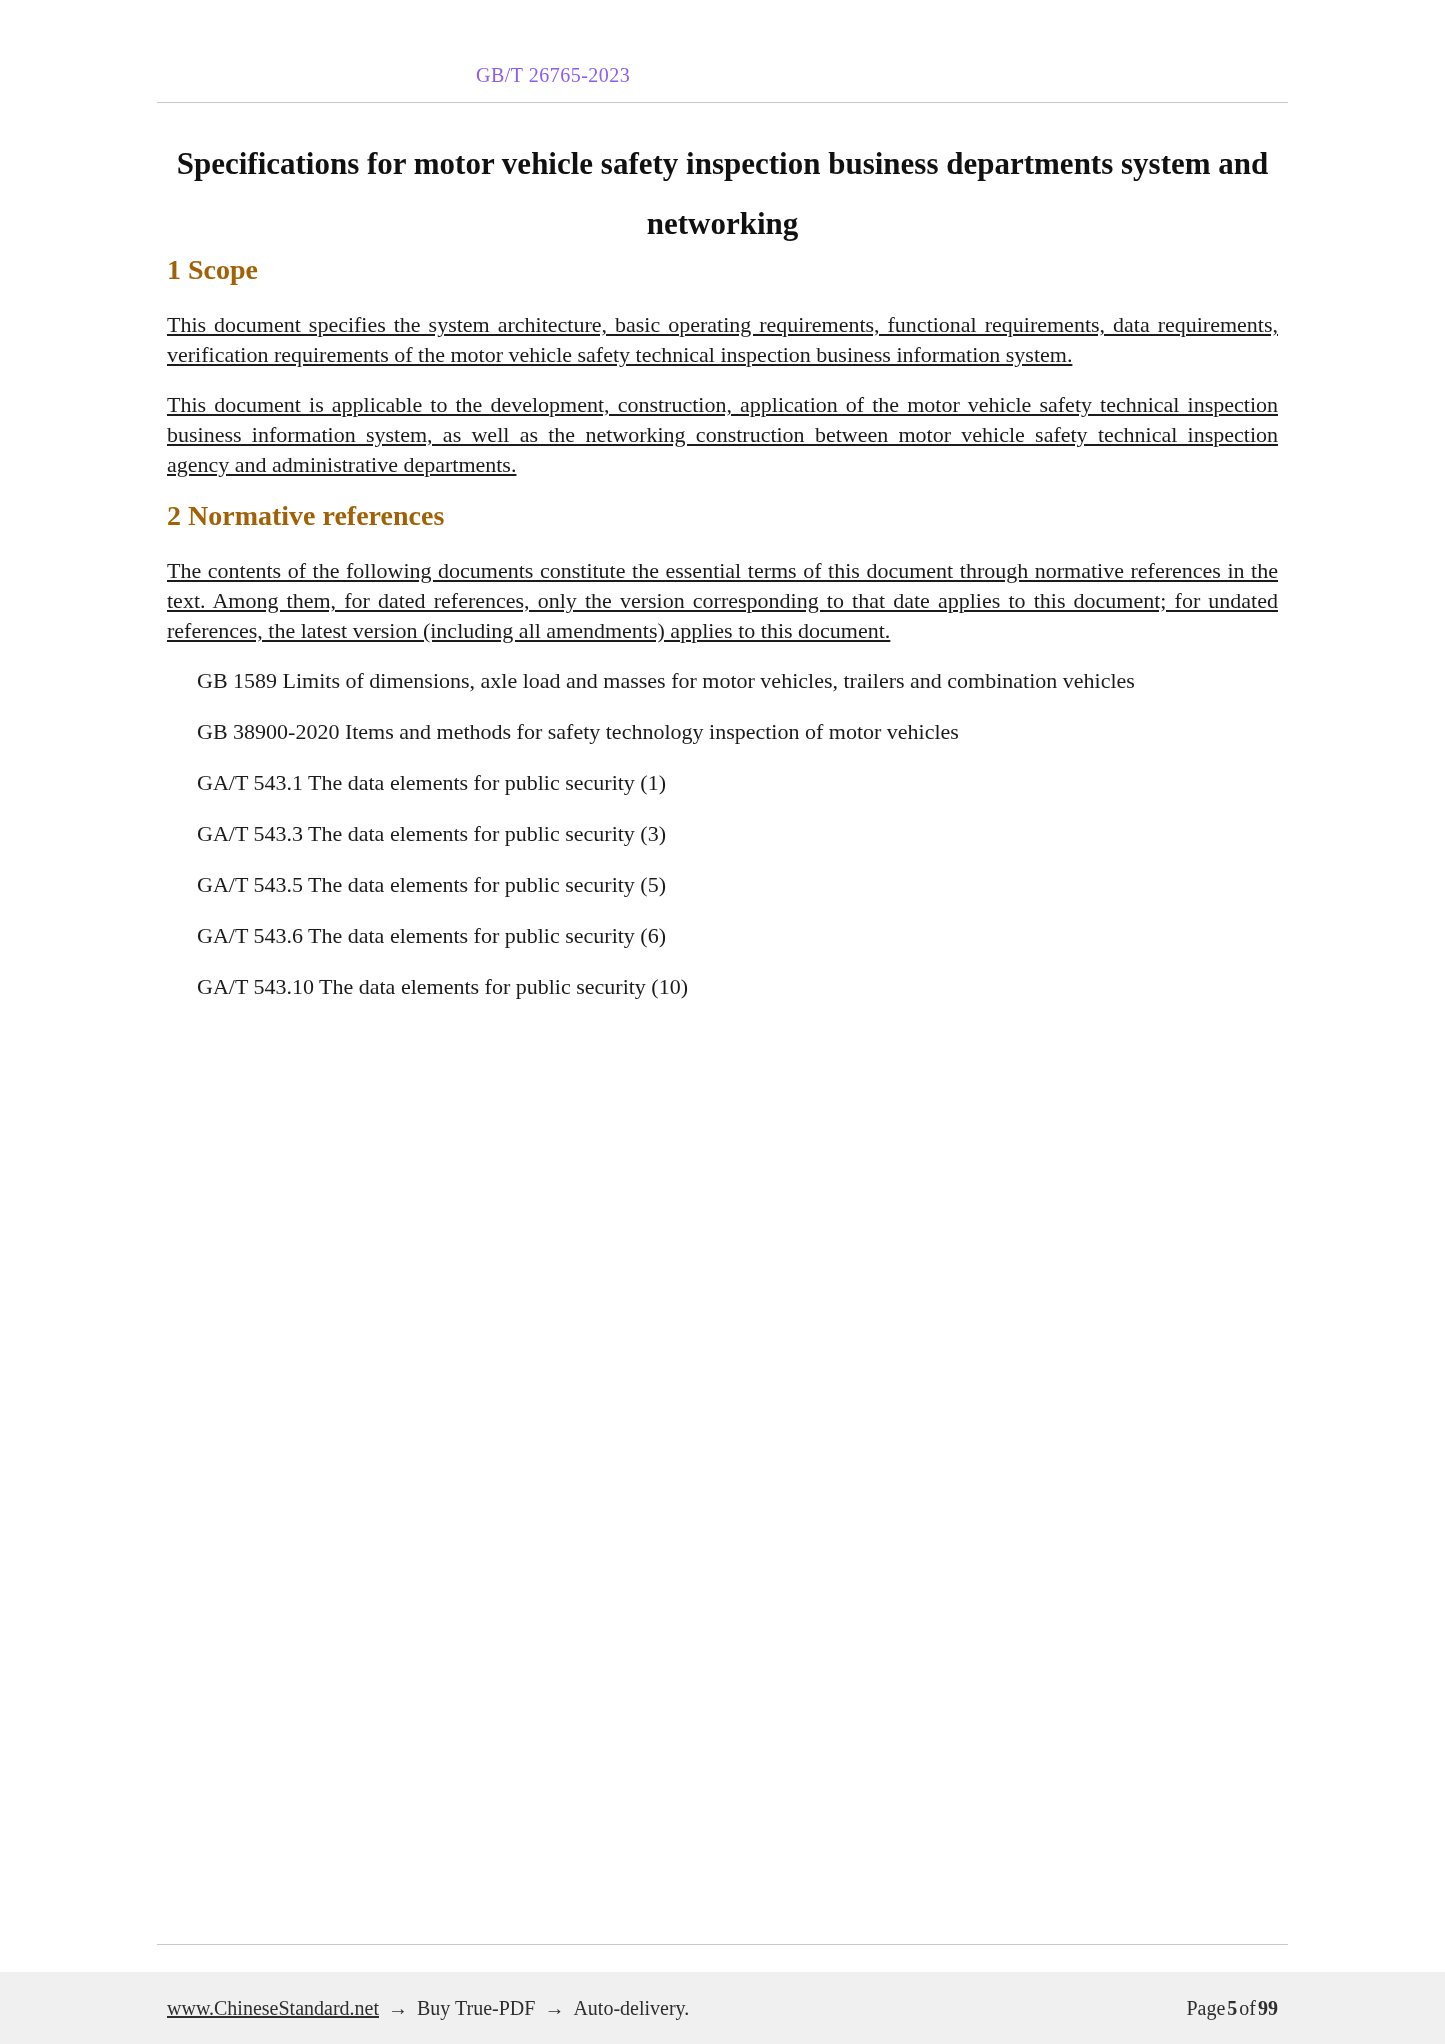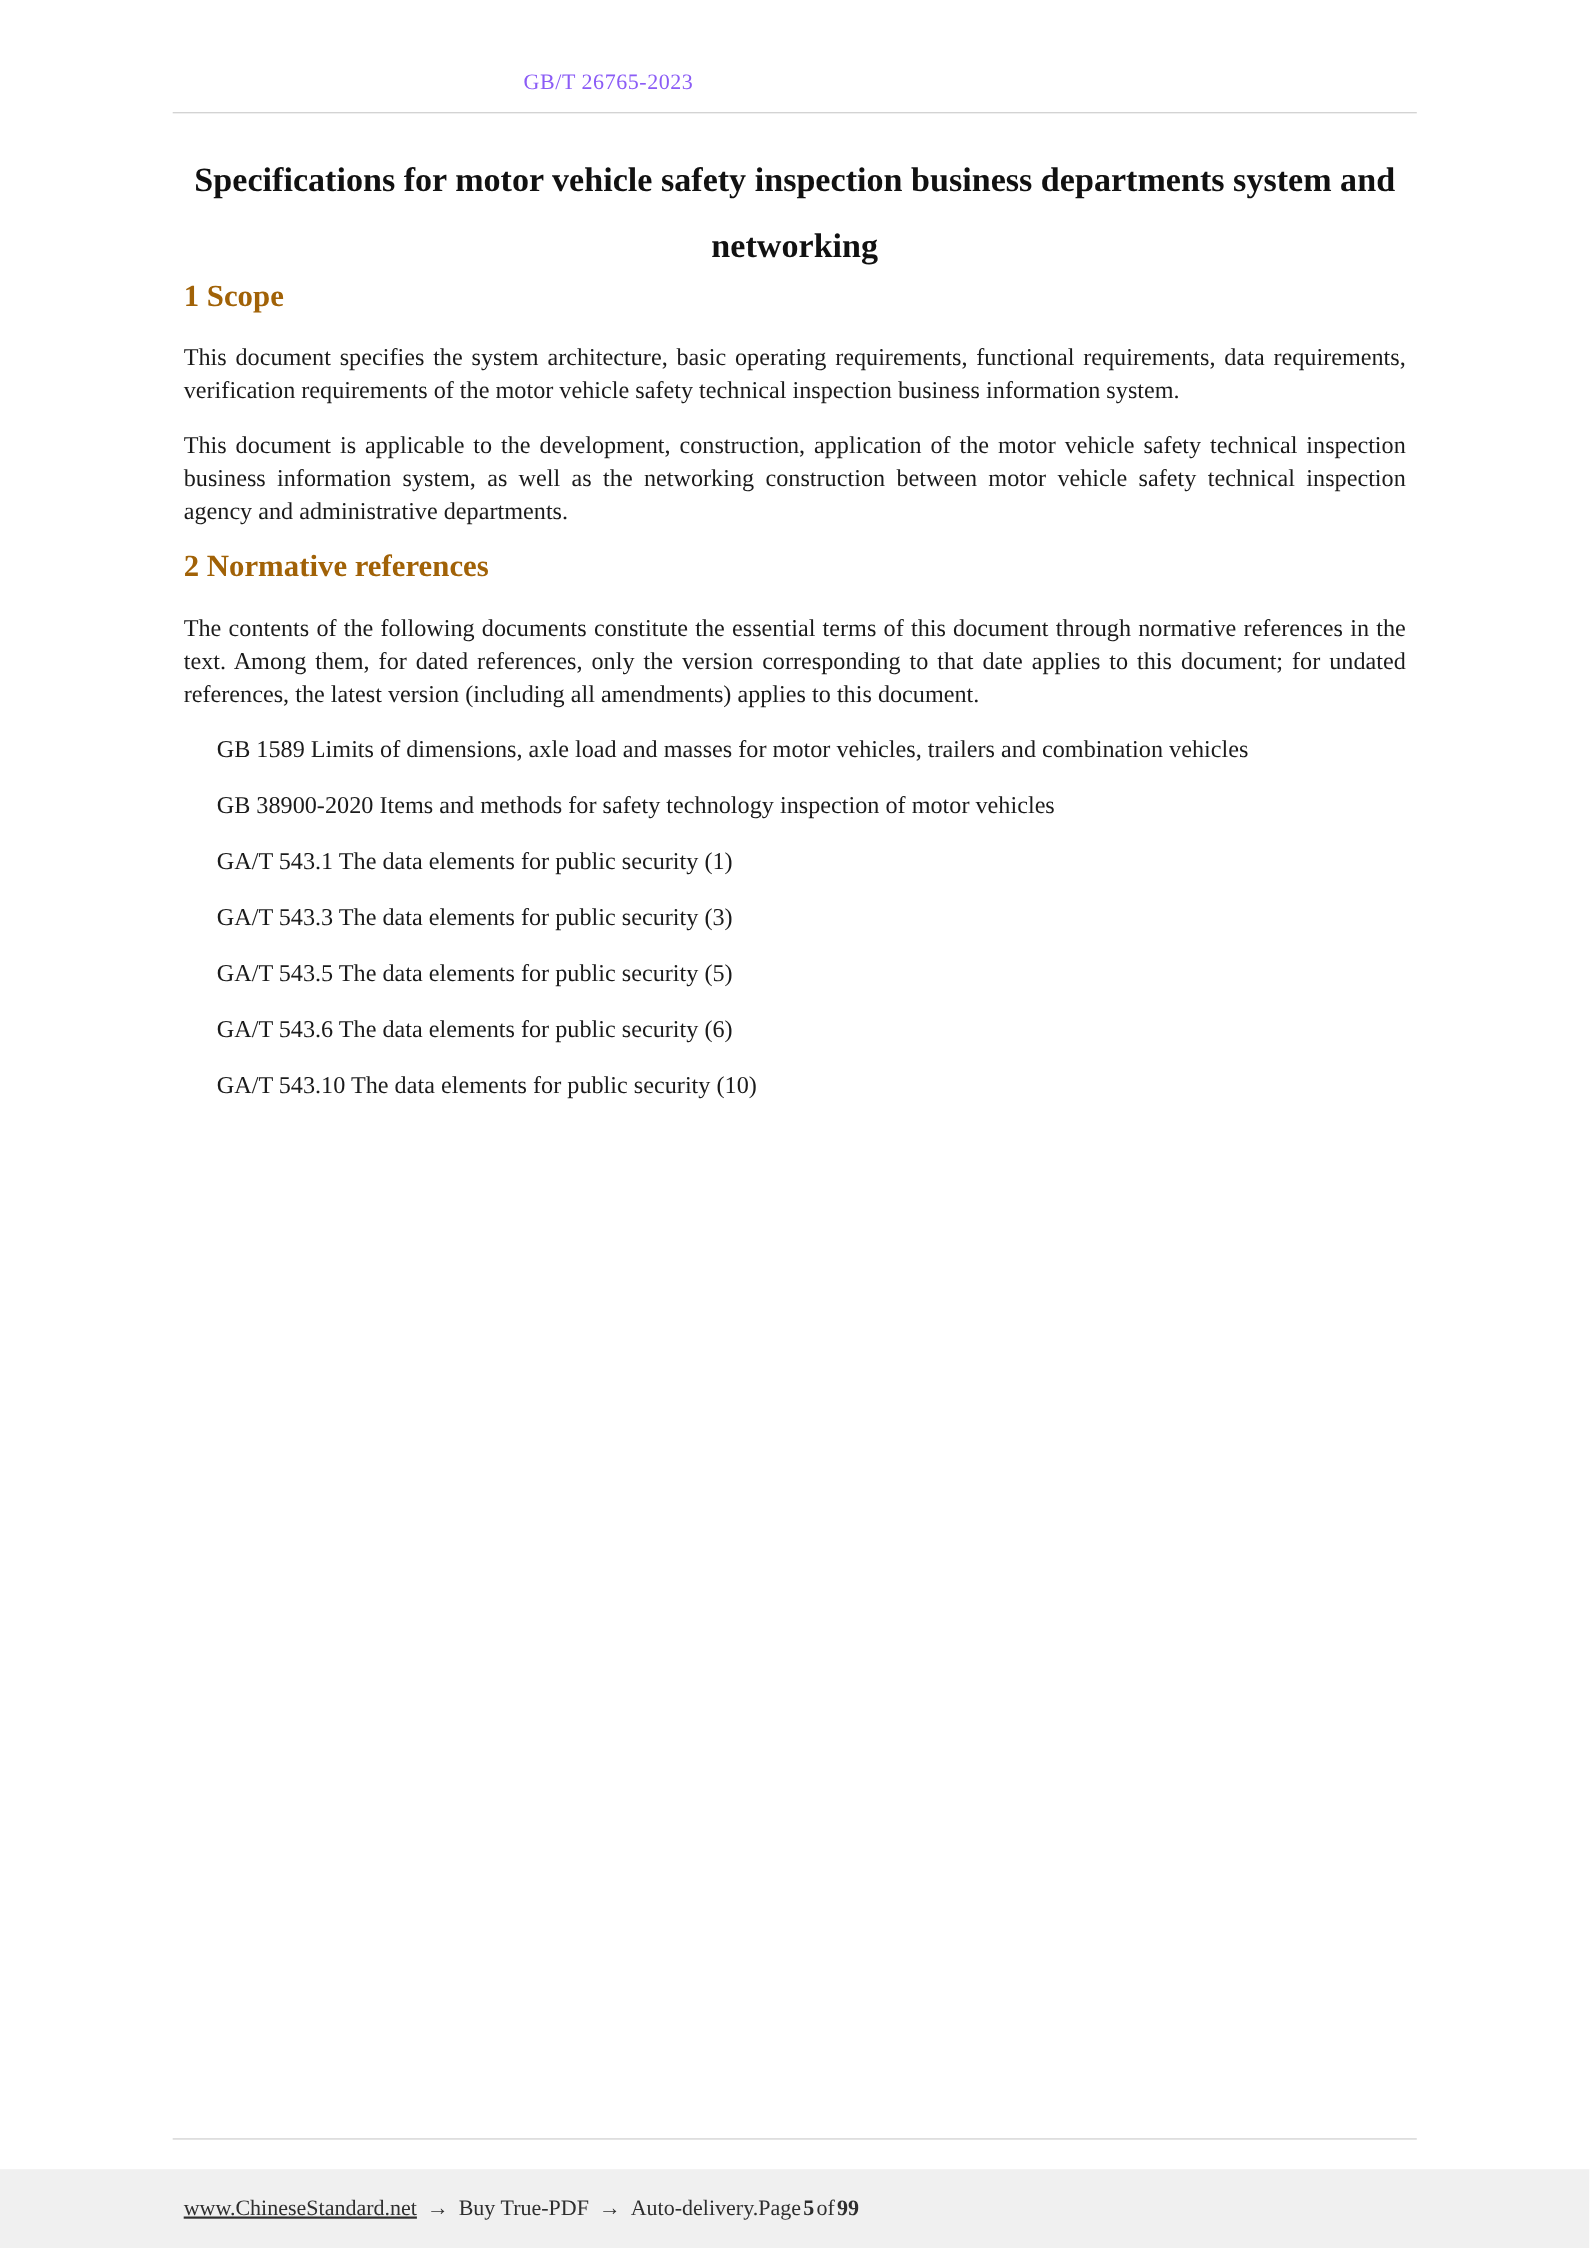--- a/index.html
+++ b/index.html
@@ -47,37 +47,39 @@
     margin: 0 0 24px 0;
     color: #a16207;
   }
   .scope-heading { margin-top: 90px; }
   .normative-heading { margin-top: 40px; }
   p.body {
     font-size: 22px;
     line-height: 30px;
     text-align: justify;
     margin: 12px 0 20px 0;
+    text-decoration: underline;
   }
   .refs { margin-left: 30px; margin-top: 12px; }
   p.ref {
     font-size: 22px;
     line-height: 30px;
     text-align: justify;
     margin: 0 0 21px 0;
   }
   .footer-band {
     position: absolute;
     left: 0;
     right: 0;
     bottom: 0;
     height: 72px;
     background: #f0f0f0;
     display: flex;
     align-items: center;
+    justify-content: space-between;
     padding: 0 167px;
     font-size: 20px;
     color: #2e2e2e;
   }
   .footer-left { display: flex; align-items: center; gap: 9px; }
   .footer-left a {
     color: #2e2e2e;
     text-decoration: underline;
     cursor: pointer;
   }

